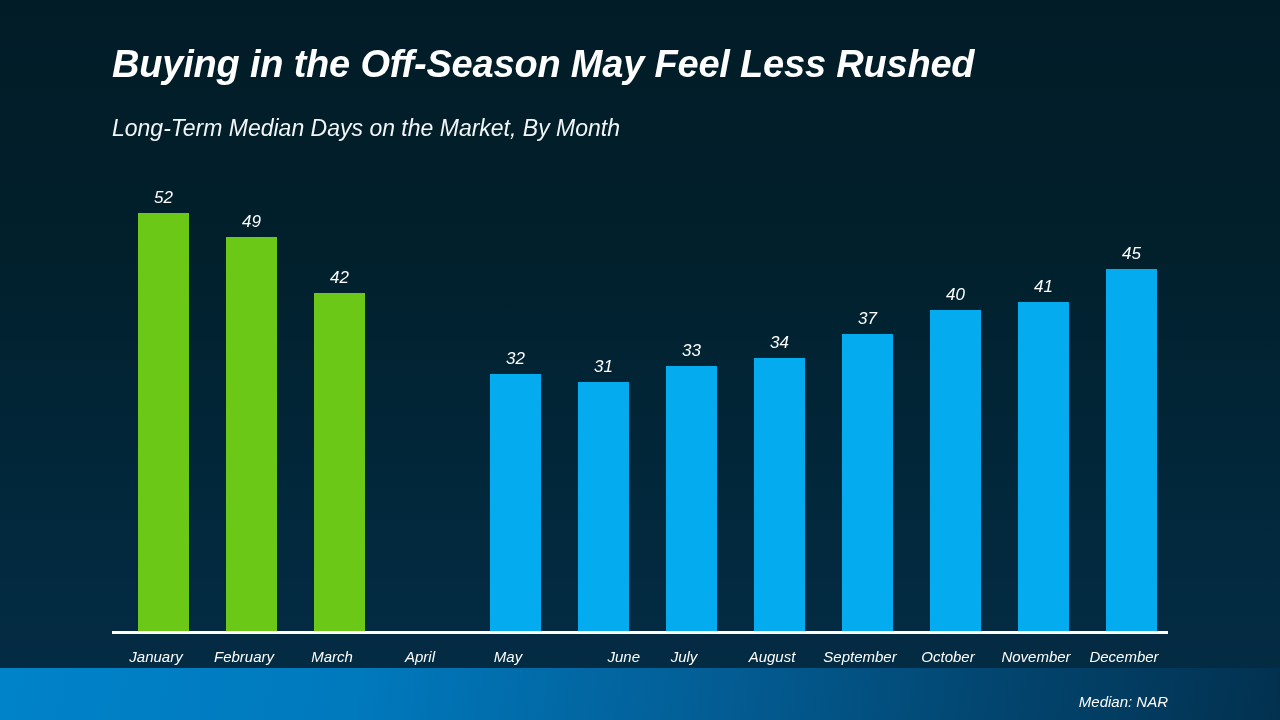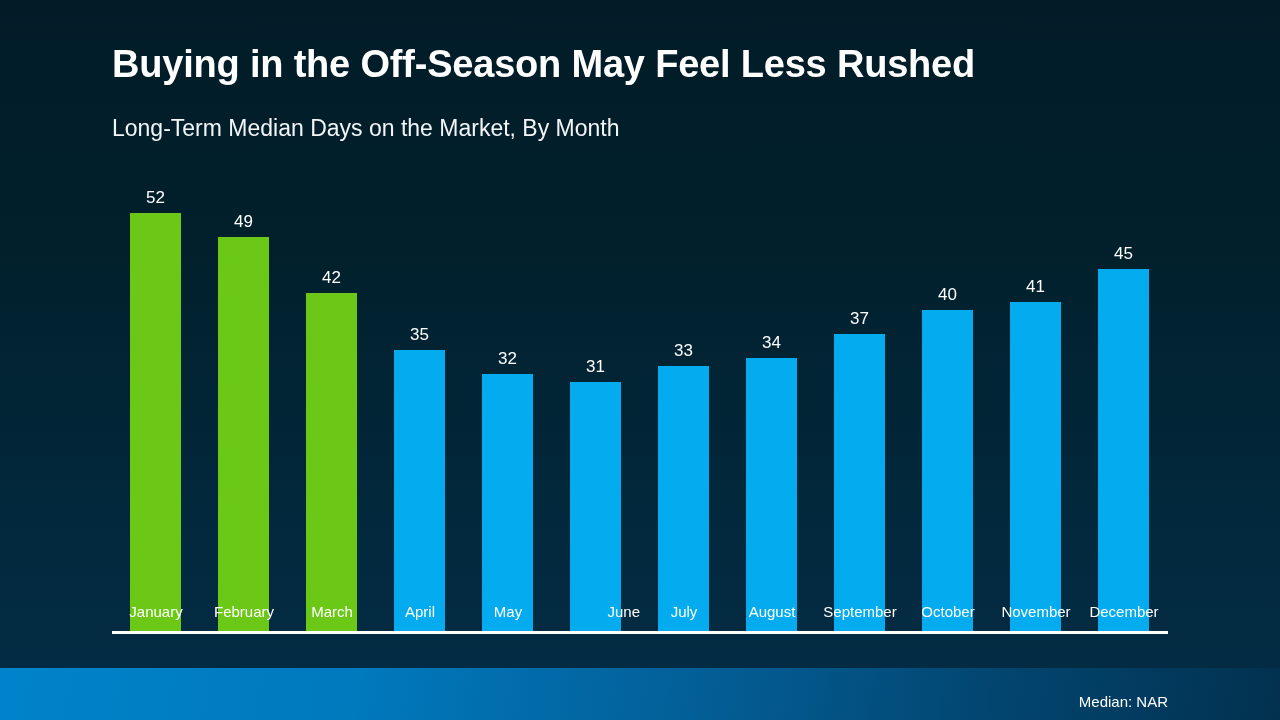--- a/index.html
+++ b/index.html
@@ -13,20 +13,21 @@
     font-family: "Liberation Sans", sans-serif;
     background: #011C27;
   }
 
   #slide {
     position: relative;
     width: 1280px;
     height: 720px;
     background: linear-gradient(180deg, #011C27 0%, #01202c 35%, #02293e 75%, #042C45 100%);
     overflow: hidden;
+    font-style: italic;
   }
 
   
   #header {
     position: absolute;
     left: 112px;
     top: 44px;
     width: 1100px;
   }
   #chart-title {
@@ -50,21 +51,21 @@
   #plot {
     position: absolute;
     left: 112px;
     top: 175px;
     width: 1056px;
     height: 457px;
   }
 
   #bars {
     position: absolute;
-    left: 0;
+    left: 8px;
     bottom: 0;
     width: 100%;
     height: 100%;
   }
 
   .bar-group {
     position: absolute;
     bottom: 0;
     width: 88px;
     height: 100%;
@@ -98,21 +99,21 @@
     left: 112px;
     top: 631px;
     width: 1056px;
     height: 3px;
     background: #ffffff;
   }
 
   #axis-labels {
     position: absolute;
     left: 112px;
-    top: 601px;
+    top: 646px;
     width: 1056px;
     height: 26px;
   }
   .axis-label {
     position: absolute;
     top: 0;
     width: 88px;
     text-align: center;
     font-size: 15px;
     color: #ffffff;
@@ -159,26 +160,20 @@
         <div class="bar-group" style="left: 88px;">
           <div class="bar-col">
             <div class="bar-value">49</div>
             <div class="bar-rect" style="height: 395px; background: rgb(108, 200, 22);"></div>
           </div>
         </div>
         <div class="bar-group" style="left: 176px;">
           <div class="bar-col">
             <div class="bar-value">42</div>
             <div class="bar-rect" style="height: 339px; background: rgb(108, 200, 22);"></div>
-          </div>
-        </div>
-        <div class="bar-group" style="left: 264px;">
-          <div class="bar-col">
-            <div class="bar-value">35</div>
-            <div class="bar-rect" style="height: 282px; background: rgb(4, 172, 239);"></div>
           </div>
         </div>
         <div class="bar-group" style="left: 352px;">
           <div class="bar-col">
             <div class="bar-value">32</div>
             <div class="bar-rect" style="height: 258px; background: rgb(4, 172, 239);"></div>
           </div>
         </div>
         <div class="bar-group" style="left: 440px;">
           <div class="bar-col">

